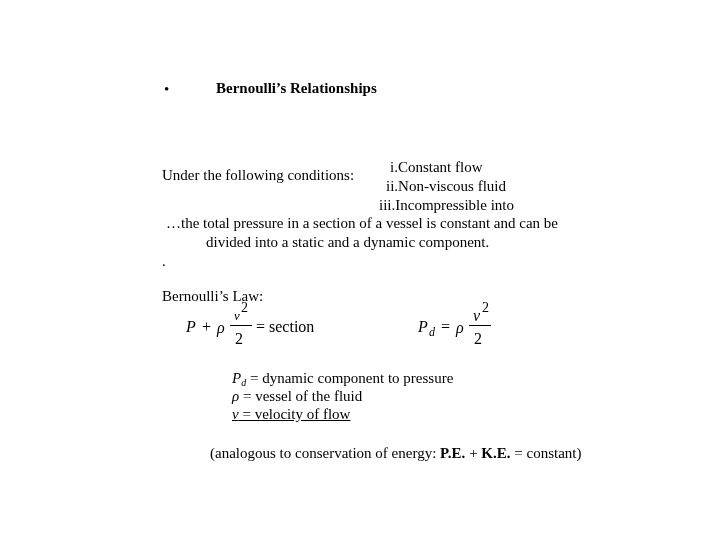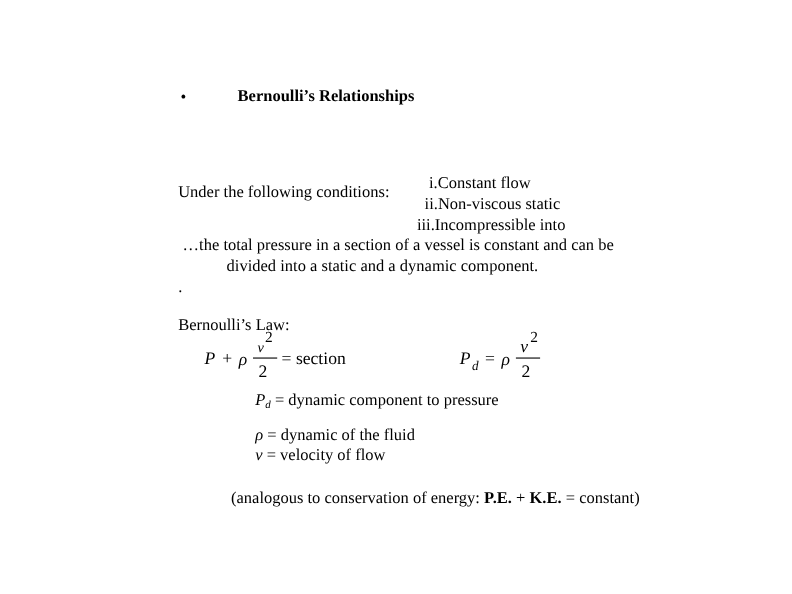--- a/index.html
+++ b/index.html
@@ -37,40 +37,40 @@
       font-family: "Liberation Serif", "DejaVu Serif", serif;
       font-size: 16px;
     }
     .eq .sym { position: absolute; line-height: 1; white-space: nowrap; }
     .eq .it { font-style: italic; }
     .eq .bar { position: absolute; height: 1px; background: #000; }
 
     .eq-1 { left: 186px; top: 300px; width: 150px; height: 55px; }
     .eq-2 { left: 412px; top: 300px; width: 90px; height: 55px; }
 
-    .def { left: 232px; top: 357px; }
+    .def { left: 232px; top: 371px; }
     .def-2 { left: 232px; top: 389px; }
-    .def-3 { left: 232px; top: 407px; }
+    .def-3 { left: 232px; top: 407px; text-decoration: underline; }
     .sub { font-size: 10px; font-style: italic; vertical-align: -3px; }
     .italic { font-style: italic; }
 
     .analog { left: 210px; top: 446px; }
     .analog .bold { font-weight: bold; }
   </style>
 </head>
 <body>
 
 <div>
 
   <span class="abs bullet">•</span>
   <span class="abs heading">Bernoulli’s Relationships</span>
 
   <span class="abs intro">Under the following conditions:</span>
   <span class="abs cond cond-1">i.Constant flow</span>
-  <span class="abs cond cond-2">ii.Non-viscous static</span>
+  <span class="abs cond cond-2">ii.Non-viscous fluid</span>
   <span class="abs cond cond-3">iii.Incompressible into</span>
 
   <span class="abs para-1">…the total pressure in a section of a vessel is constant and can be</span>
   <span class="abs para-2">divided into a static and a dynamic component.</span>
   <span class="abs dot">.</span>
   <span class="abs law-label">Bernoulli’s Law:</span>
 
   <div class="eq eq-1">
     <span class="sym it" style="left:0px; top:19px;">P</span>
     <span class="sym" style="left:16px; top:19px;">+</span>
@@ -91,21 +91,21 @@
     <span class="sym it" style="left:61px; top:8px;">v</span>
     <span class="sym" style="left:70px; top:1px; font-size:14px;">2</span>
     <div class="bar" style="left:57px; top:25px; width:22px;"></div>
     <span class="sym" style="left:62px; top:31px;">2</span>
   </div>
 
   <div class="abs def">
     <span class="italic">P</span><span class="sub">d</span><span> = dynamic component to pressure</span>
   </div>
   <div class="abs def-2">
-    <span class="italic">ρ</span><span> = dynamic of the fluid</span>
+    <span class="italic">ρ</span><span> = vessel of the fluid</span>
   </div>
   <div class="abs def-3">
     <span class="italic">v</span><span> = velocity of flow</span>
   </div>
 
   <div class="abs analog">
     <span>(analogous to conservation of energy:  </span><span class="bold">P.E.</span><span> + </span><span class="bold">K.E.</span><span> = constant)</span>
   </div>
 
 </div>

